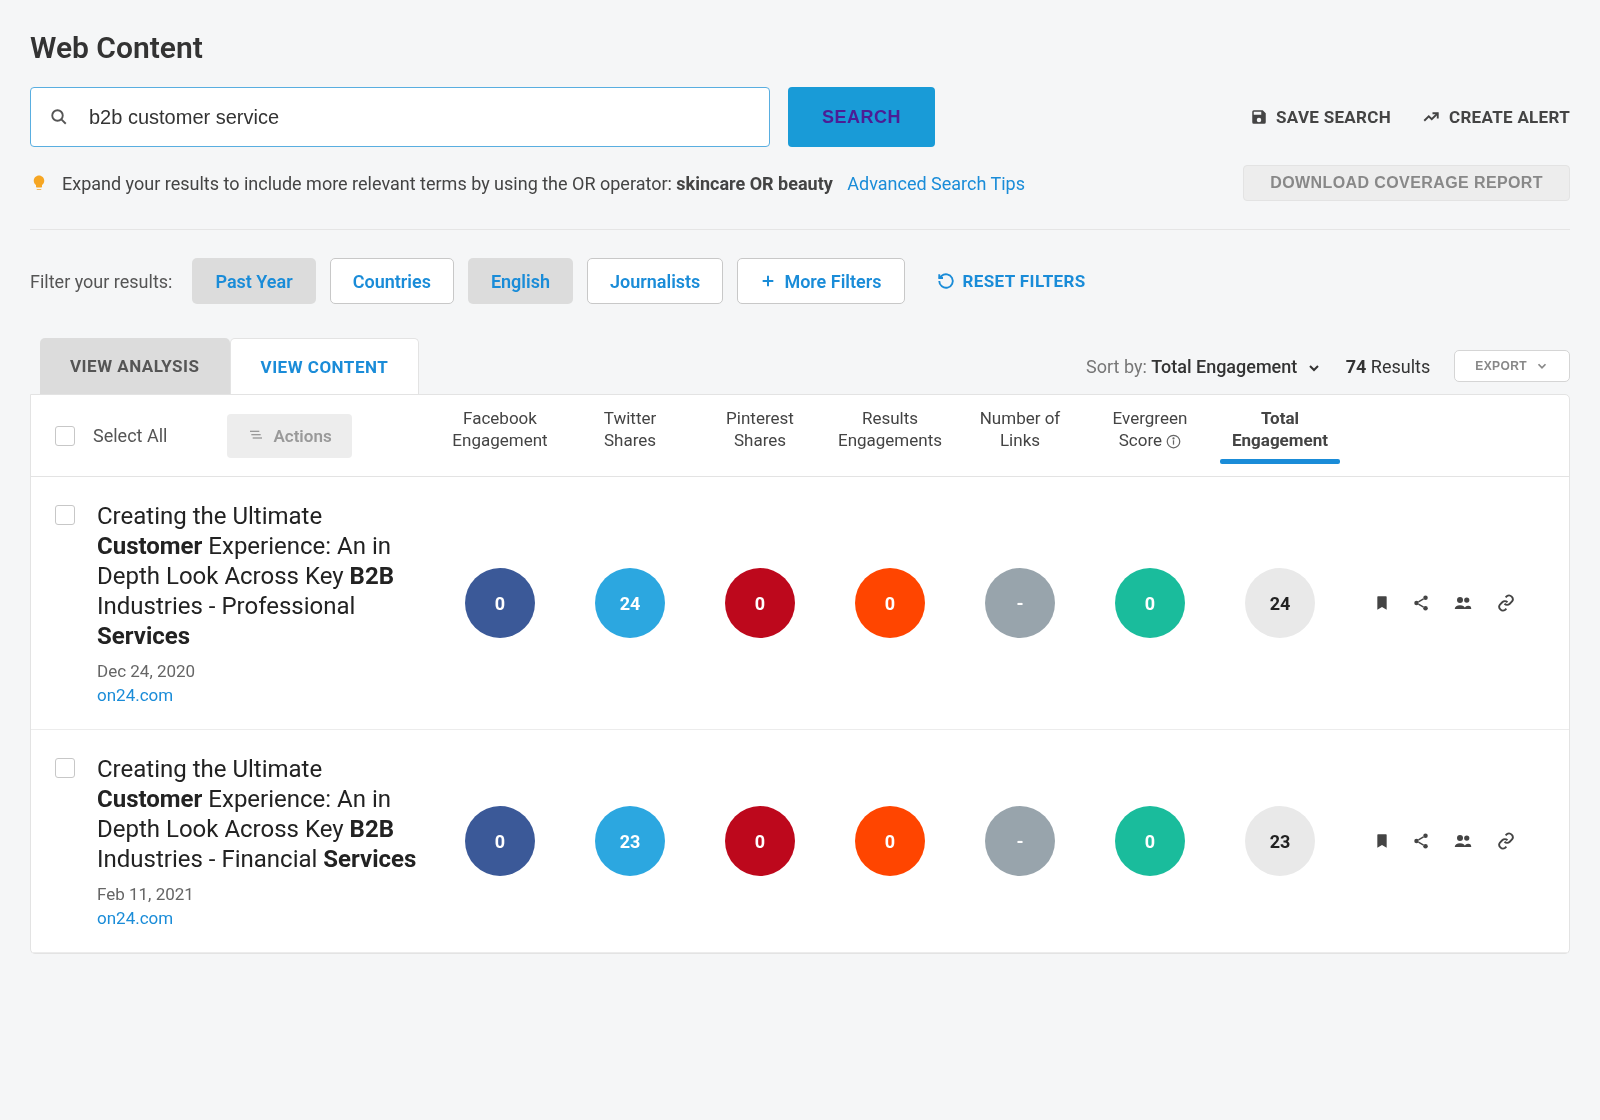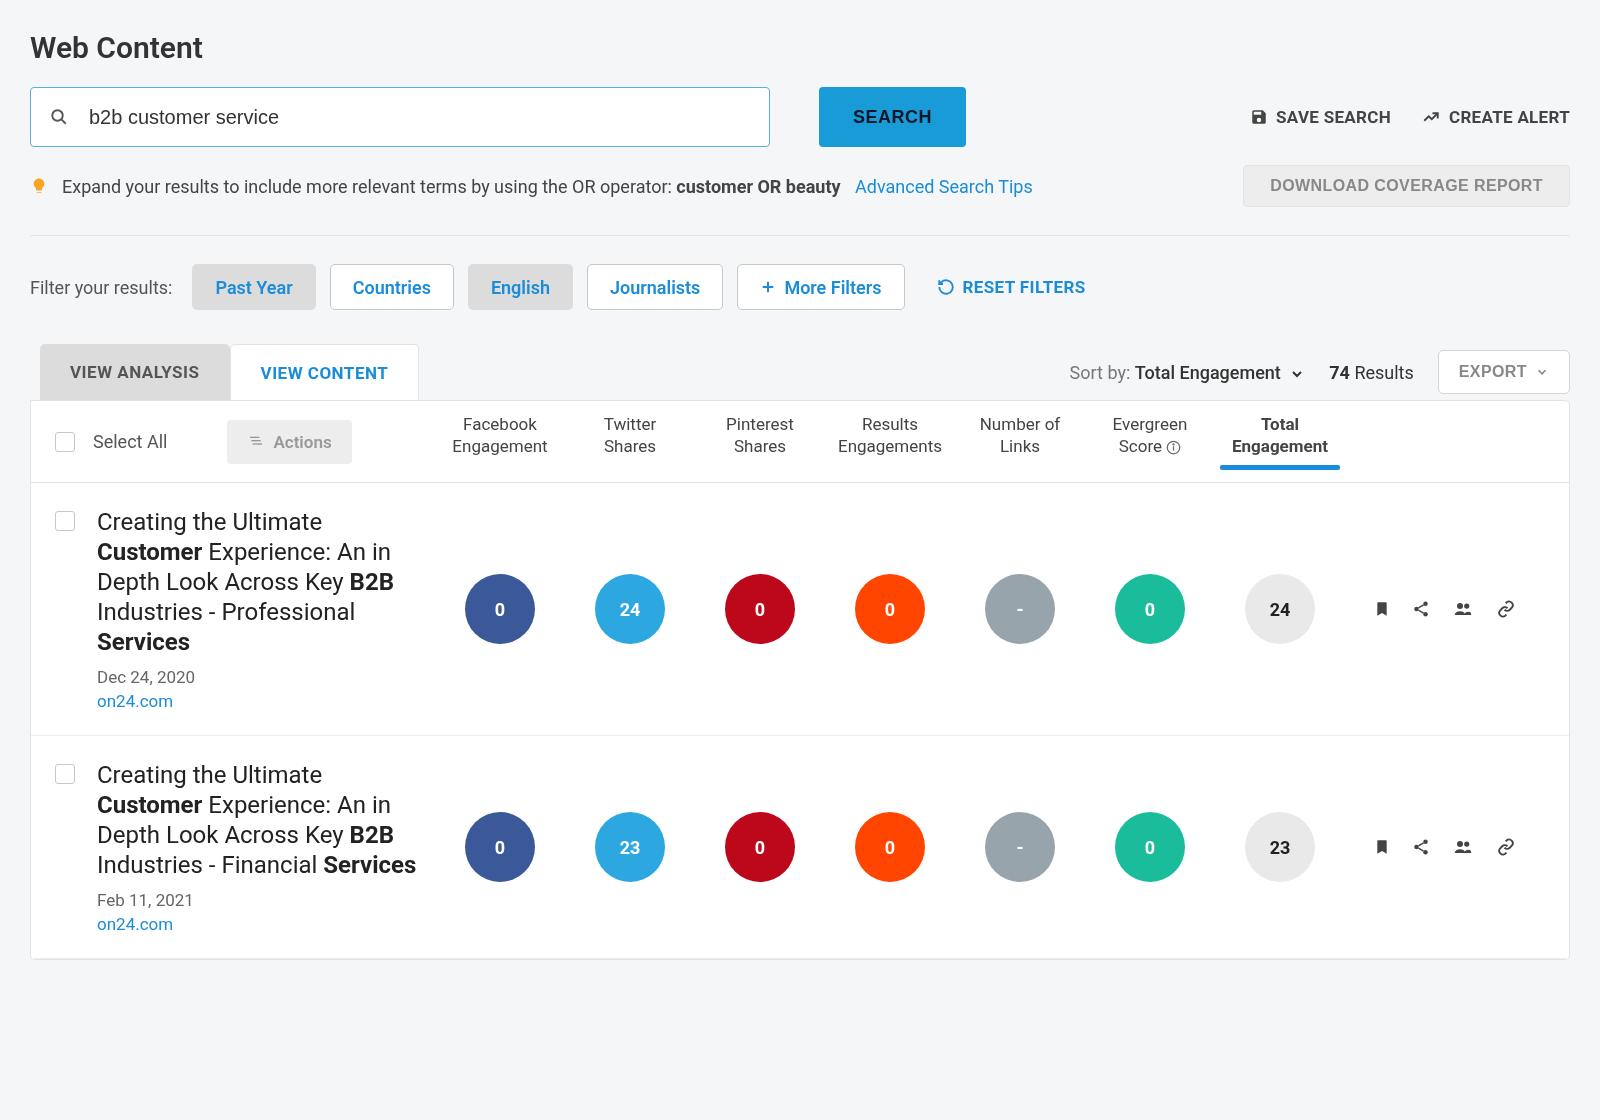--- a/index.html
+++ b/index.html
@@ -16,34 +16,34 @@
 
 .search-row { display: flex; align-items: center; gap: 18px; margin-bottom: 18px; }
 .search-wrap { position: relative; flex: 0 0 740px; }
 .search-input {
   width: 100%; height: 60px; font-size: 20px;
   border: 1px solid #59aee0; border-radius: 4px;
   padding: 0 18px 0 58px; outline: none; color: #333;
 }
 .search-icon-pos { position: absolute; left: 20px; top: 50%; transform: translateY(-50%); color: #555; }
 .search-btn {
-  height: 60px; padding: 0 34px; background: #199bd7; color: #0f172a;
-  border: none; border-radius: 4px; font-size: 18px; font-weight: 700; letter-spacing: 0.5px; cursor: pointer; margin-left: 31px;
+  height: 60px; padding: 0 34px; background: #199bd7; color: #4c1d95;
+  border: none; border-radius: 4px; font-size: 18px; font-weight: 700; letter-spacing: 0.5px; cursor: pointer;
 }
 .header-actions { margin-left: auto; display: flex; gap: 30px; align-items: center; text-align: center; }
 .header-action { display: flex; align-items: center; gap: 8px; font-size: 17px; font-weight: 700; color: #444; cursor: pointer; letter-spacing: 0.3px; }
 
 
 .tip-row { display: flex; align-items: center; gap: 14px; margin-bottom: 28px; }
 .bulb { color: #f6a623; }
 .tip-text { font-size: 18px; color: #444; }
 .tip-text strong { font-weight: 700; }
 .tip-link { color: #1a8cd8; text-decoration: none; margin-left: 10px; }
 .download-btn {
-  margin-left: auto; height: 42px; padding: 0 26px;
+  margin-left: auto; height: 36px; padding: 0 26px;
   background: #ededed; border: 1px solid #e3e3e3; border-radius: 4px;
   color: #888; font-size: 16px; font-weight: 700; letter-spacing: 0.4px; cursor: default;
 }
 
 .divider { border-top: 1px solid #e5e5e5; margin-bottom: 28px; }
 
 
 .filter-row { display: flex; align-items: center; gap: 14px; margin-bottom: 34px; }
 .filter-label { font-size: 18px; color: #555; margin-right: 6px; }
 .chip {
@@ -59,21 +59,21 @@
 .tab {
   height: 56px; padding: 0 30px; display: inline-flex; align-items: center;
   font-size: 17px; font-weight: 700; letter-spacing: 0.5px; border-radius: 5px 5px 0 0;
 }
 .tab.active { background: #fff; color: #1a8cd8; border: 1px solid #e3e3e3; border-bottom: none; }
 .tab.inactive { background: #dcdcdc; color: #555; margin-left: 10px; }
 .sort-area { margin-left: auto; display: flex; align-items: center; gap: 24px; font-size: 18px; color: #333; }
 .sort-area .light { color: #777; }
 .sort-val { font-weight: 500; }
 .results strong { font-weight: 700; }
-.export-btn { height: 44px; padding: 0 20px; border: 1px solid #d5d5d5; border-radius: 5px; background: #fff; color: #888; font-weight: 700; letter-spacing: 0.4px; font-size: 16px; display: inline-flex; align-items: center; gap: 8px; cursor: pointer; }
+.export-btn { height: 32px; padding: 0 20px; border: 1px solid #d5d5d5; border-radius: 5px; background: #fff; color: #888; font-weight: 700; letter-spacing: 0.4px; font-size: 12px; display: inline-flex; align-items: center; gap: 8px; cursor: pointer; }
 
 
 .panel { background: #fff; border: 1px solid #e3e3e3; border-radius: 0 5px 5px 5px; }
 
 .hdr-row { display: flex; align-items: center; height: 82px; border-bottom: 1px solid #e3e3e3; padding: 0 24px; }
 .cbox { width: 20px; height: 20px; border: 1.5px solid #c7c7c7; border-radius: 3px; background: #fff; cursor: pointer; }
 .selectall { margin-left: 18px; font-size: 18px; color: #555; }
 .actions-btn { margin-left: 60px; height: 44px; padding: 0 20px; background: #ededed; border-radius: 4px; color: #999; font-weight: 600; font-size: 17px; display: inline-flex; align-items: center; gap: 8px; }
 
 .colhead {
@@ -148,21 +148,21 @@
   </div>
 </div>
 
 <div class="tip-row">
   <span class="ico bulb">
     <svg width="18" height="22" viewBox="0 0 24 24" fill="currentColor">
         <path d="M9 21h6v-1H9v1zm3-19C8.14 2 5 5.14 5 9c0 2.38 1.19 4.47 3 5.74V17a1 1 0 0 0 1 1h6a1 1 0 0 0 1-1v-2.26c1.81-1.27 3-3.36 3-5.74 0-3.86-3.14-7-7-7z"></path>
       </svg>
   </span>
   <span class="tip-text">
-    <span>Expand your results to include more relevant terms by using the OR operator: </span><strong>customer OR beauty</strong>
+    <span>Expand your results to include more relevant terms by using the OR operator: </span><strong>skincare OR beauty</strong>
     <a class="tip-link">Advanced Search Tips</a>
   </span>
   <button class="download-btn">DOWNLOAD COVERAGE REPORT</button>
 </div>
 
 <div class="divider"></div>
 
 <div class="filter-row">
   <span class="filter-label">Filter your results:</span>
   <span class="chip shade">Past Year</span>

